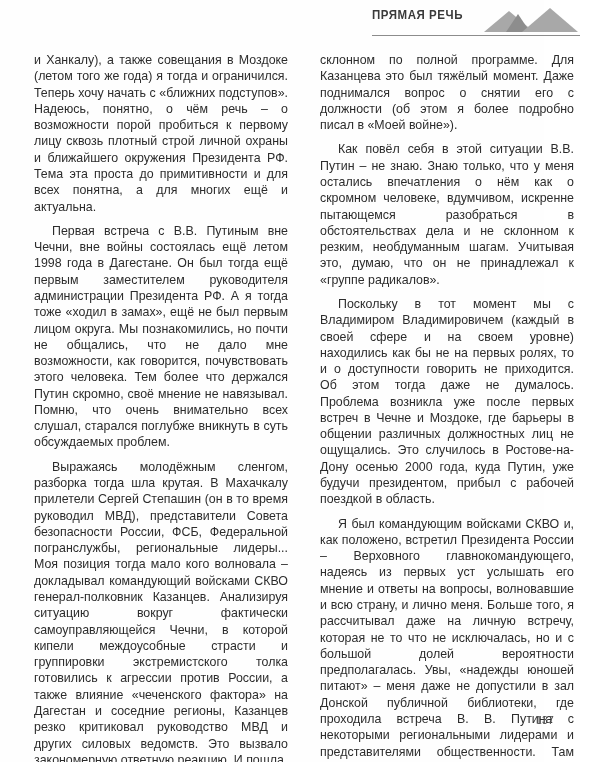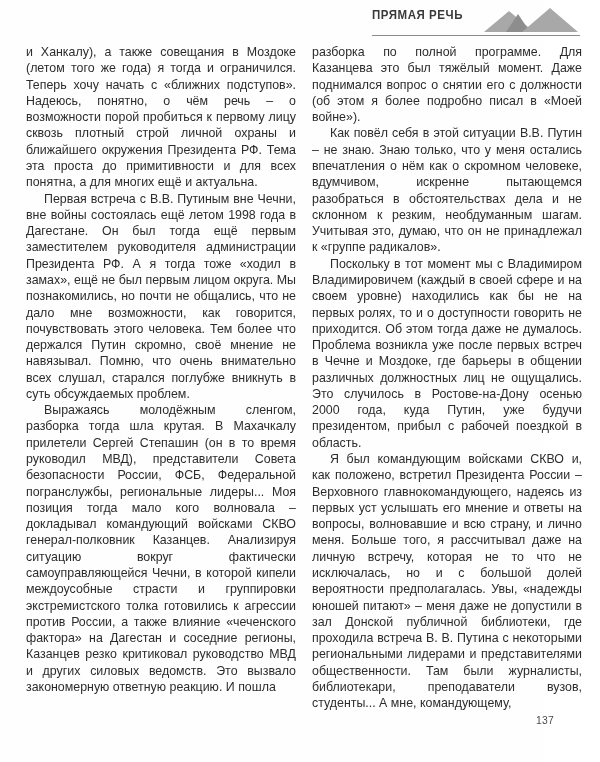--- a/index.html
+++ b/index.html
@@ -76,21 +76,21 @@
     line-height: 16.28px;
     text-align: justify;
     text-justify: inter-word;
     color: #2c2c2c;
     hyphens: none;
   }
   .col-left  { left: 26px; }
   .col-right { left: 312px; }
 
   .col p {
-    margin: 0;
+    margin: 8px;
     text-indent: 18px;
     text-align: justify;
   }
   .col p.cont {
     text-indent: 0;
   }
 
   
   .folio {
     position: absolute;
@@ -123,21 +123,21 @@
 
   <div class="columns">
 
     <div class="col col-left">
       <p class="cont">и Ханкалу), а также совещания в Моздоке (летом того же года) я тогда и ограничился. Теперь хочу начать с «ближних подступов». Надеюсь, понятно, о чём речь – о возможности порой пробиться к первому лицу сквозь плотный строй личной охраны и ближайшего окружения Президента РФ. Тема эта проста до примитивности и для всех понятна, а для многих ещё и актуальна.</p>
       <p>Первая встреча с В.В. Путиным вне Чечни, вне войны состоялась ещё летом 1998 года в Дагестане. Он был тогда ещё первым заместителем руководителя администрации Президента РФ. А я тогда тоже «ходил в замах», ещё не был первым лицом округа. Мы познакомились, но почти не общались, что не дало мне возможности, как говорится, почувствовать этого человека. Тем более что держался Путин скромно, своё мнение не навязывал. Помню, что очень внимательно всех слушал, старался поглубже вникнуть в суть обсуждаемых проблем.</p>
       <p>Выражаясь молодёжным сленгом, разборка тогда шла крутая. В Махачкалу прилетели Сергей Степашин (он в то время руководил МВД), представители Совета безопасности России, ФСБ, Федеральной погранслужбы, региональные лидеры... Моя позиция тогда мало кого волновала – докладывал командующий войсками СКВО генерал-полковник Казанцев. Анализируя ситуацию вокруг фактически самоуправляющейся Чечни, в которой кипели междоусобные страсти и группировки экстремистского толка готовились к агрессии против России, а также влияние «чеченского фактора» на Дагестан и соседние регионы, Казанцев резко критиковал руководство МВД и других силовых ведомств. Это вызвало закономерную ответную реакцию. И пошла</p>
     </div>
 
     <div class="col col-right">
-      <p class="cont">разборка по полной программе. Для Казанцева это был тяжёлый момент. Даже поднимался вопрос о снятии его с должности (об этом я более подробно писал в «Моей войне»).</p>
+      <p class="cont">склонном по полной программе. Для Казанцева это был тяжёлый момент. Даже поднимался вопрос о снятии его с должности (об этом я более подробно писал в «Моей войне»).</p>
       <p>Как повёл себя в этой ситуации В.В. Путин – не знаю. Знаю только, что у меня остались впечатления о нём как о скромном человеке, вдумчивом, искренне пытающемся разобраться в обстоятельствах дела и не склонном к резким, необдуманным шагам. Учитывая это, думаю, что он не принадлежал к «группе радикалов».</p>
       <p>Поскольку в тот момент мы с Владимиром Владимировичем (каждый в своей сфере и на своем уровне) находились как бы не на первых ролях, то и о доступности говорить не приходится. Об этом тогда даже не думалось. Проблема возникла уже после первых встреч в Чечне и Моздоке, где барьеры в общении различных должностных лиц не ощущались. Это случилось в Ростове-на-Дону осенью 2000 года, куда Путин, уже будучи президентом, прибыл с рабочей поездкой в область.</p>
       <p>Я был командующим войсками СКВО и, как положено, встретил Президента России – Верховного главнокомандующего, надеясь из первых уст услышать его мнение и ответы на вопросы, волновавшие и всю страну, и лично меня. Больше того, я рассчитывал даже на личную встречу, которая не то что не исключалась, но и с большой долей вероятности предполагалась. Увы, «надежды юношей питают» – меня даже не допустили в зал Донской публичной библиотеки, где проходила встреча В. В. Путина с некоторыми региональными лидерами и представителями общественности. Там были журналисты, библиотекари, преподаватели вузов, студенты... А мне, командующему,</p>
     </div>
 
   </div>
 
   <div class="folio">137</div>
 
 </div>

